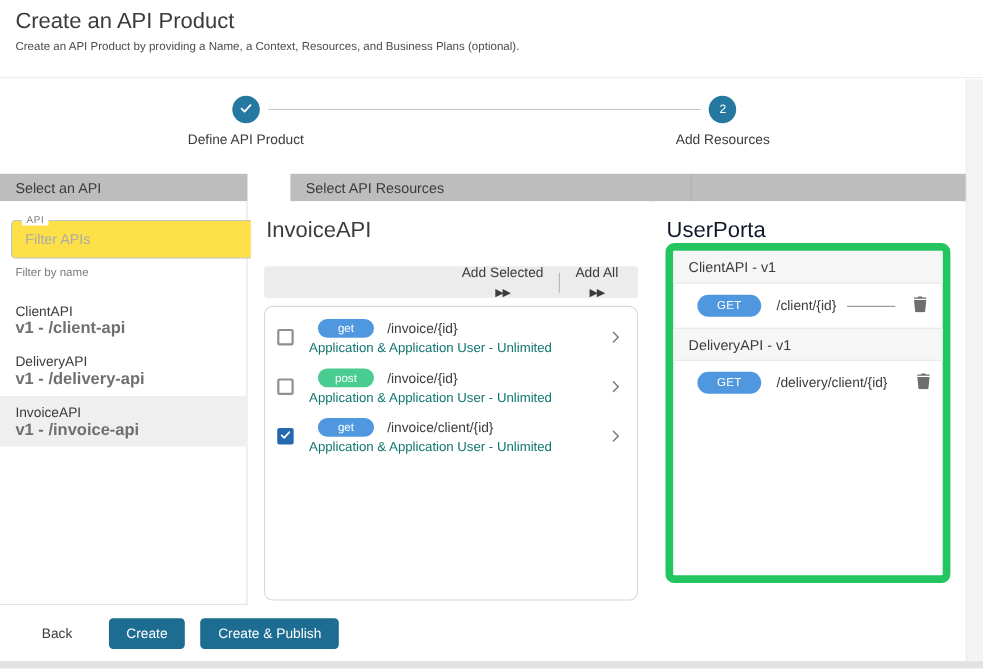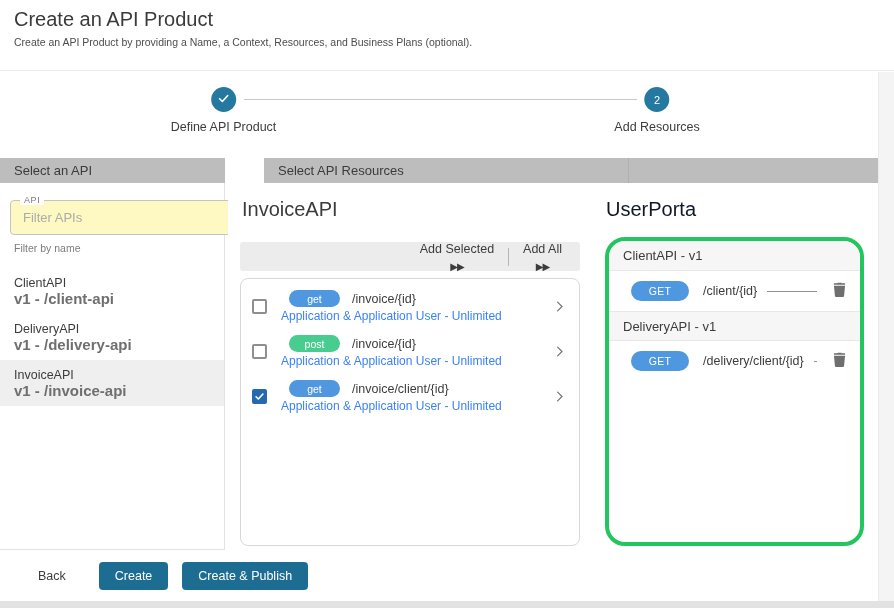--- a/index.html
+++ b/index.html
@@ -27,21 +27,21 @@
   .col-head { position:absolute; top:158px; height:25px; background:#bdbdbd; font-size:13px; color:#3b3b3b;
               line-height:25px; padding-left:14px; }
   .col-head-left { left:0; width:225px; }
   .col-head-right { left:228px; width:666px;margin-left:36px; }
   .col-head-right::after { content:""; position:absolute; left:364px; top:0; width:1px; height:25px; background:rgba(0,0,0,0.07); }
 
   
   .left-col { position:absolute; left:0; top:183px; width:225px; height:367px; background:#fff;
               border-right:1px solid #e3e3e3; border-bottom:1px solid #e3e3e3; }
   .filter-wrap { position:absolute; left:10px; top:17px; width:222px; height:35px;
-                 border:1px solid #c4c4c4; border-radius:4px; background:#fef9c3; }
+                 border:1px solid #c4c4c4; border-radius:4px; background:#fde047; }
   .filter-label { position:absolute; left:9px; top:-6px; background:#fff; padding:0 4px; font-size:9px;
                   color:#7a7a7a; letter-spacing:0.6px; }
   .filter-input { width:100%; height:100%; border:none; outline:none; background:transparent;
                   padding:0 12px; font-size:13px; color:#444; font-family:"Liberation Sans",sans-serif; }
   .filter-input::placeholder { color:#ababab; }
   .filter-helper { position:absolute; left:14px; top:59px; font-size:10.5px; color:#7c7c7c; }
   .api-list { position:absolute; left:0; top:85px; width:100%; }
   .api-item { padding:7px 14px; cursor:pointer; }
   .api-item.selected { background:#efefef; }
   .api-name { font-size:12.5px; color:#3c3c3c; line-height:16px; }
@@ -62,27 +62,27 @@
   .checkbox { width:15px; height:15px; border:2px solid #8f8f8f; border-radius:2px; flex:0 0 auto;
               margin-right:14px; cursor:pointer; background:#fff; display:flex; align-items:center; justify-content:center; }
   .checkbox.checked { background:var(--checkbox,#2569b0); border-color:var(--checkbox,#2569b0); }
   .res-main { flex:1; min-width:0; }
   .res-top { display:flex; align-items:center; margin-left:8px; }
   .badge { min-width:51px; height:17px; border-radius:9px; color:#fff; font-size:10.5px;
            display:inline-flex; align-items:center; justify-content:center; padding:0 10px; }
   .m-get { background:var(--get-badge,#4f98e0); }
   .m-post { background:var(--post-badge,#49cc90); }
   .res-path { font-size:12.5px; color:#3c3c3c; margin-left:12px; }
-  .res-desc { font-size:12px; color:#3b82f6; margin-top:2px; }
+  .res-desc { font-size:12px; color:#0f766e; margin-top:2px; }
   .chevron { flex:0 0 auto; margin-left:8px; display:flex; align-items:center; cursor:pointer; }
 
   
   .right-col { position:absolute; left:595px; top:183px; width:281px; height:367px; background:#fff; }
   .right-title { margin:15px 0 0 11px; font-size:20px; font-weight:400; color:#0f172a; }
-  .right-card { margin:16px 12px 0 10px; height:309px; border:4px solid #22c55e; border-radius:20px;
+  .right-card { margin:0 12px 0 10px; height:309px; border:7px solid #22c55e; border-radius:8px;
                 background:#fff; overflow:hidden; }
   .group-head { height:30px; line-height:30px; padding-left:14px; background:#f6f6f6;
                 border-bottom:1px solid #e8e8e8; font-size:13px; color:#3c3c3c; }
   .group-head.with-top { border-top:1px solid #e8e8e8; }
   .g-row { display:flex; align-items:center; height:40px; padding:0 12px 0 22px; }
   .g-badge { min-width:58px; height:20px; border-radius:10px; color:#fff; font-size:10.5px; letter-spacing:0.3px;
              display:inline-flex; align-items:center; justify-content:center; padding:0 12px; background:var(--get-badge,#4f98e0); }
   .g-path { font-size:12.5px; color:#3c3c3c; margin-left:14px; white-space:nowrap; }
   .g-rule { flex:1; height:1px; background:#919191; margin:0 14px 0 10px; }
   .trash-btn { border:none; background:none; cursor:pointer; display:flex; align-items:center; padding:2px; }

